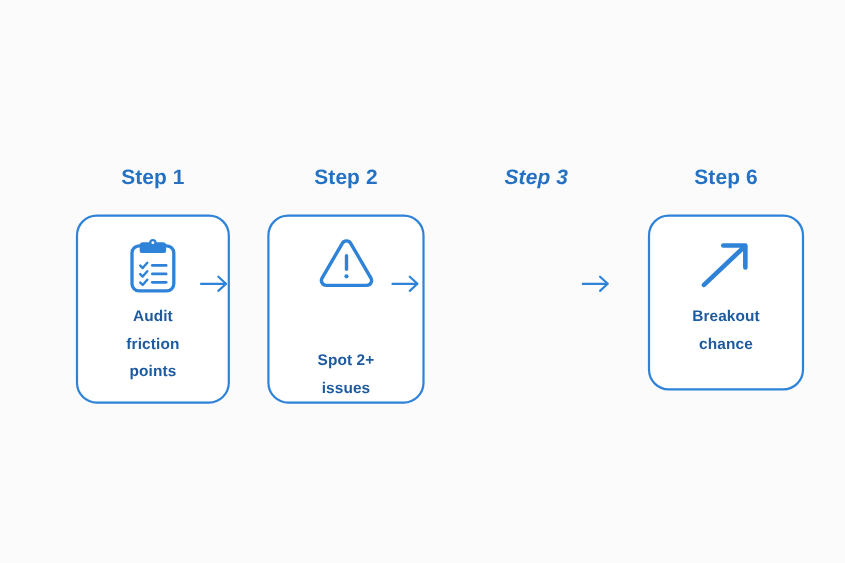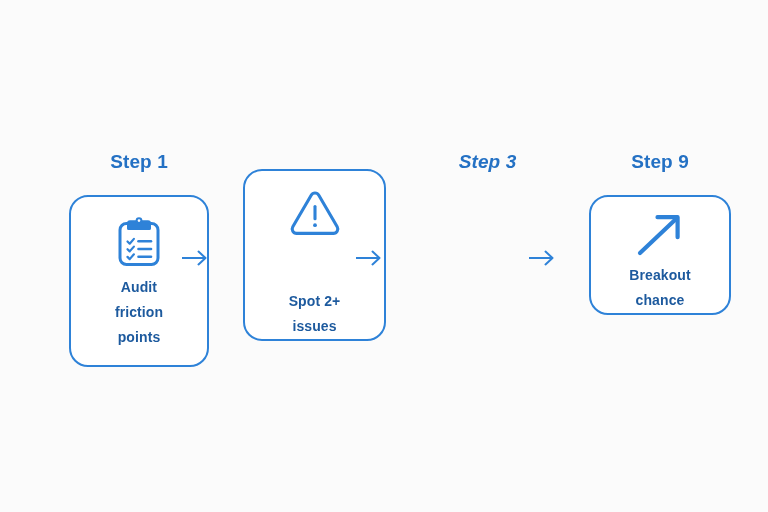--- a/index.html
+++ b/index.html
@@ -64,21 +64,21 @@
   }
 
   
   #col-1 { left: 41px; width: 140px; }
   #col-1 .card { width: 140px; height: 172px; }
   #col-2 { left: 215px; width: 143px; }
   #col-2 .card { width: 143px; height: 172px; gap: 44px; }
   #col-3 { left: 388px; width: 143px; font-style: italic; }
   #col-3 .card { width: 143px; height: 172px; }
   #col-4 { left: 561px; width: 142px; }
-  #col-4 .card { width: 142px; height: 120px; }
+  #col-4 .card { width: 142px; height: 160px; }
 
   
   .arrow {
     position: absolute;
     top: 248px;
     width: 30px;
     height: 20px;
   }
   #arrow-1 { left: 182px; }
   #arrow-2 { left: 356px; }
@@ -118,20 +118,21 @@
   </div>
 
   <div class="arrow" id="arrow-1">
     <svg width="30" height="20" viewBox="0 0 30 20" fill="none">
       <path d="M0 10h23" stroke="#2e82d8" stroke-width="2" stroke-linecap="round"></path>
       <path d="M16.5 3.6L23.5 10l-7 6.4" stroke="#2e82d8" stroke-width="2" stroke-linecap="round" stroke-linejoin="round" fill="none"></path>
     </svg>
   </div>
 
   <div class="step-col" id="col-2">
+    <div class="step-label">Step 2</div>
     <div class="card">
       <div class="card-icon">
         <svg width="56" height="50" viewBox="0 0 56 50" fill="none">
           <path d="M24.2 6.2a4.4 4.4 0 0 1 7.6 0l18.4 31.6a4.4 4.4 0 0 1-3.8 6.6H9.6a4.4 4.4 0 0 1-3.8-6.6z" stroke="#2e82d8" stroke-width="3.1" stroke-linejoin="round" fill="#ffffff"></path>
           <path d="M28 17.5v12.2" stroke="#2e82d8" stroke-width="3.1" stroke-linecap="round"></path>
           <circle cx="28" cy="36.2" r="1.9" fill="#2e82d8"></circle>
         </svg>
       </div>
       <div class="card-text">Spot 2+
 issues</div>
@@ -150,21 +151,21 @@
   </div>
 
   <div class="arrow" id="arrow-3">
     <svg width="30" height="20" viewBox="0 0 30 20" fill="none">
       <path d="M0 10h23" stroke="#2e82d8" stroke-width="2" stroke-linecap="round"></path>
       <path d="M16.5 3.6L23.5 10l-7 6.4" stroke="#2e82d8" stroke-width="2" stroke-linecap="round" stroke-linejoin="round" fill="none"></path>
     </svg>
   </div>
 
   <div class="step-col" id="col-4">
-    <div class="step-label">Step 9</div>
+    <div class="step-label">Step 6</div>
     <div class="card">
       <div class="card-icon">
         <svg width="56" height="50" viewBox="0 0 56 50" fill="none">
           <path d="M8 42L45 7" stroke="#2e82d8" stroke-width="4.2" stroke-linecap="round"></path>
           <path d="M25.5 6.2H45.6v20" stroke="#2e82d8" stroke-width="4.2" stroke-linecap="round" stroke-linejoin="round" fill="none"></path>
         </svg>
       </div>
       <div class="card-text">Breakout
 chance</div>
     </div>

